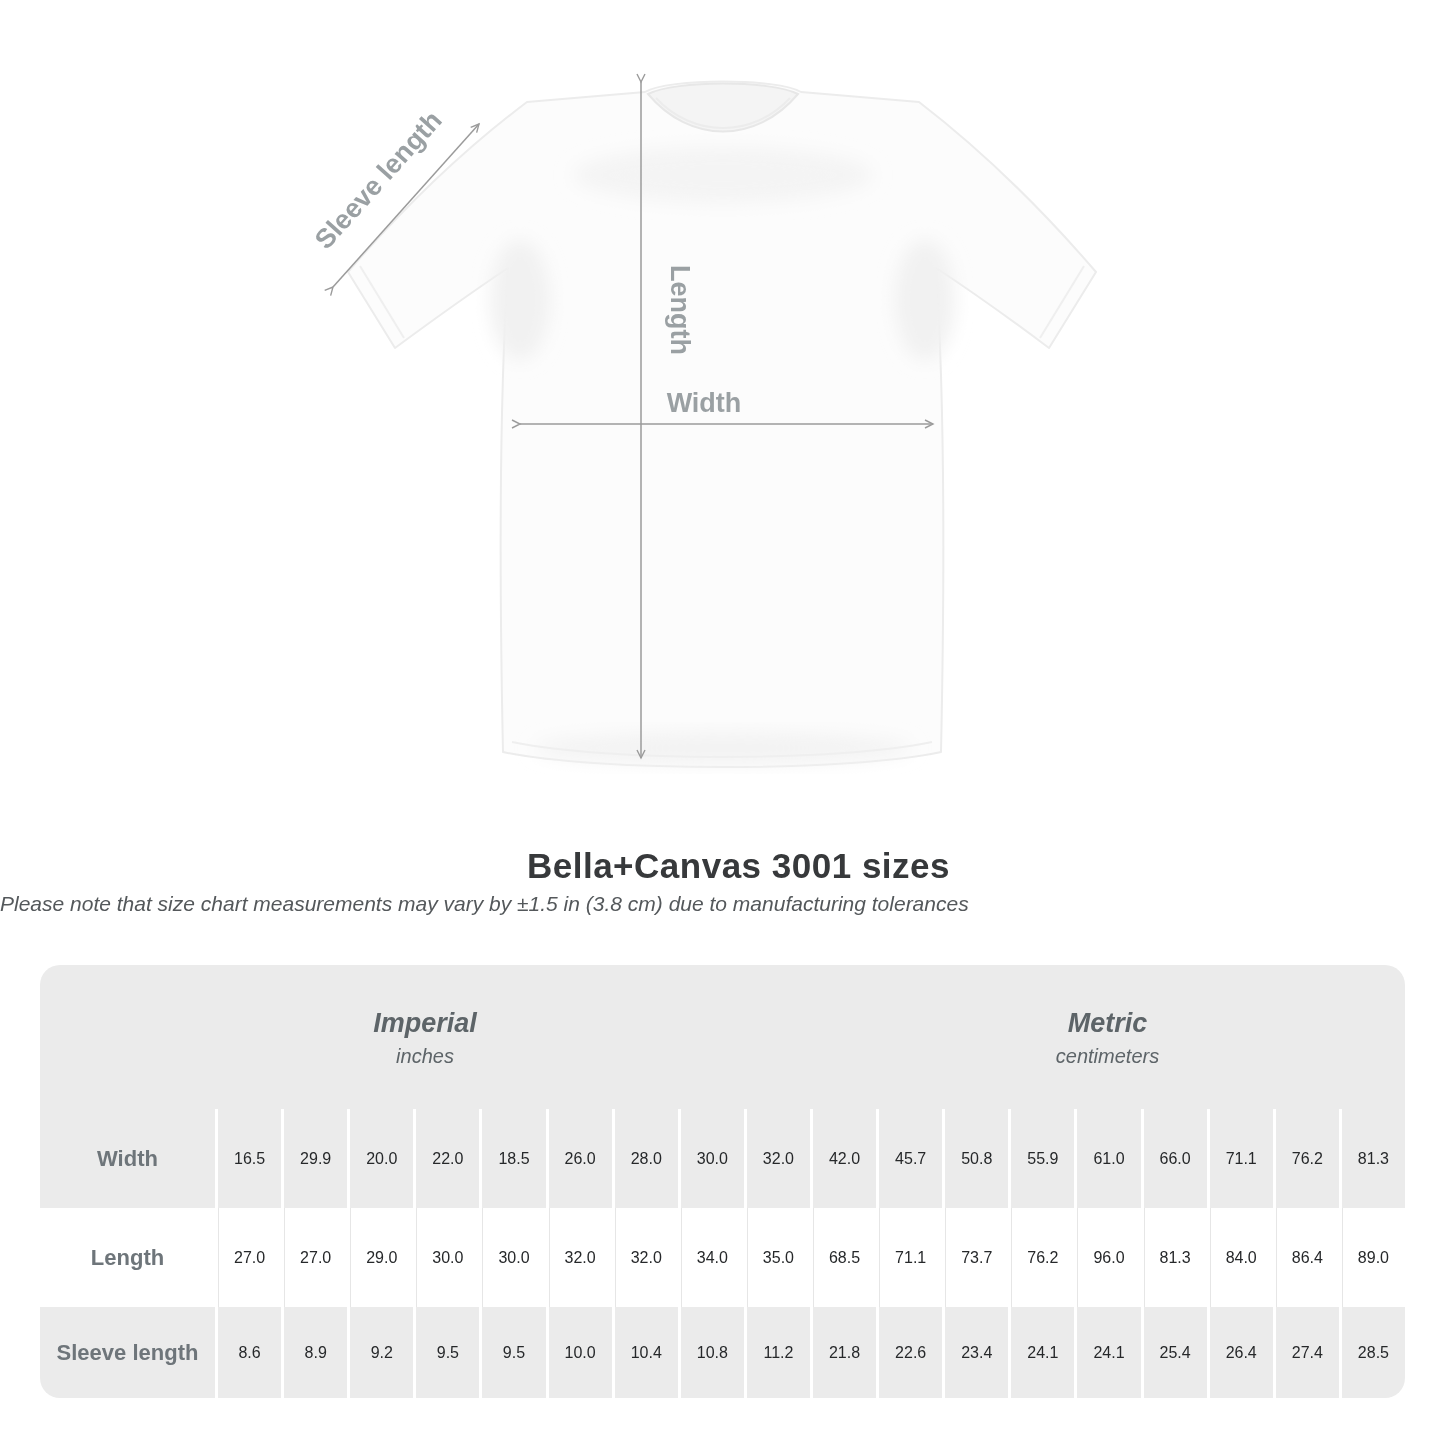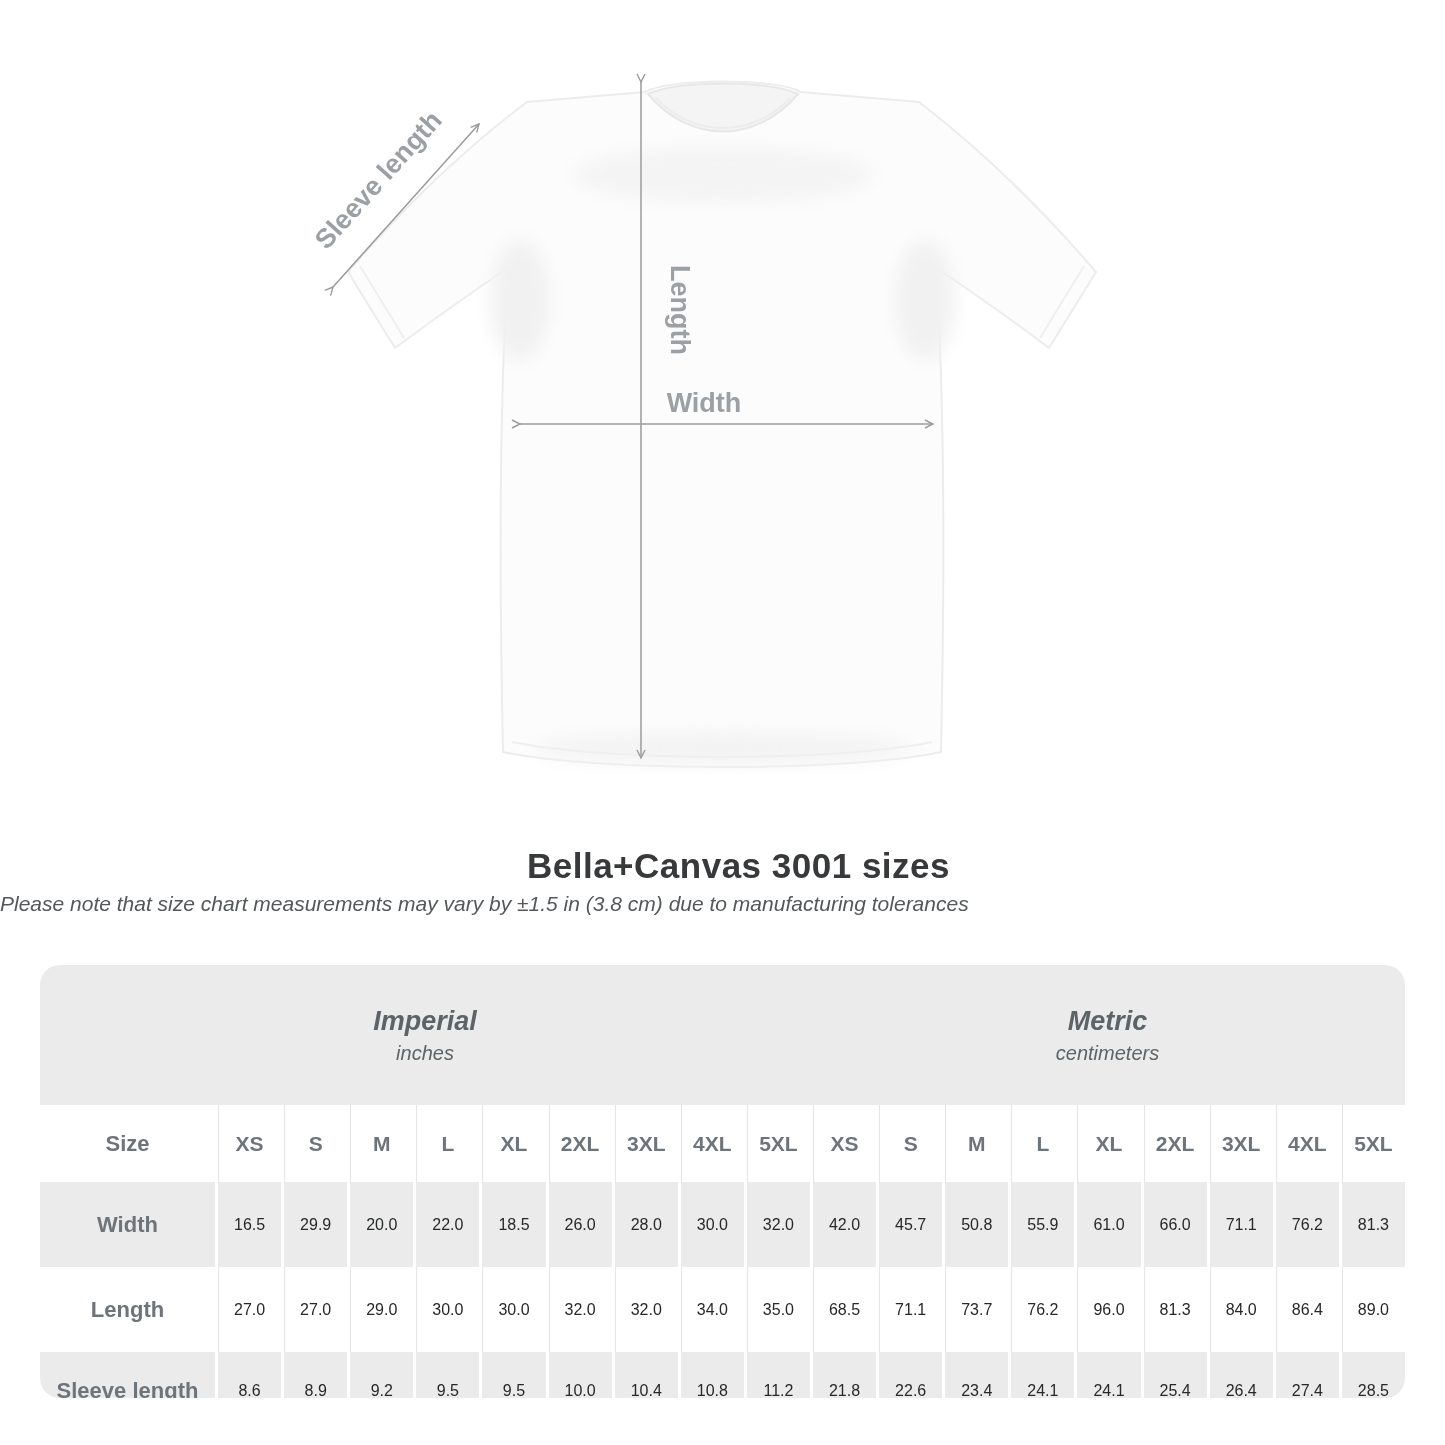--- a/index.html
+++ b/index.html
@@ -24,21 +24,21 @@
     position:absolute;top:965px;left:40px;width:1365px;height:433px;
     border-radius:20px;overflow:hidden;
   }
   table.sizes{
     width:100%;height:100%;border-collapse:separate;border-spacing:0;
     table-layout:fixed;
   }
   table.sizes col.lblcol{width:175px;}
   td{padding:0;text-align:center;vertical-align:middle;}
   tr.bandRow td{
-    background:#ebebeb;height:140px;color:#5d6468;
+    background:#ebebeb;height:124px;color:#5d6468;
   }
   .band-title{font-size:27px;font-weight:bold;font-style:italic;line-height:1.25;}
   .band-sub{font-size:20px;font-style:italic;margin-top:4px;}
   tr.rowWhite td{background:#ffffff;}
   tr.rowGray td{background:#ebebeb;}
   tr.sizeRow td{height:77px;}
   tr.dataRow td{height:85px;}
   tr.lastRow td{height:78px;}
   td.lbl{font-size:22px;font-weight:bold;color:#6e757a;}
   td.v{border-left:3px solid #ffffff;}
@@ -124,41 +124,20 @@
         <td colspan="10">
           <div class="band-title">Imperial</div>
           <div class="band-sub">inches</div>
         </td>
         <td colspan="9">
           <div class="band-title">Metric</div>
           <div class="band-sub">centimeters</div>
         </td>
       </tr>
 
-      <tr class="rowWhite sizeRow">
-        <td class="lbl">Size</td>
-        <td class="v sz">XS</td>
-        <td class="v sz">S</td>
-        <td class="v sz">M</td>
-        <td class="v sz">L</td>
-        <td class="v sz">XL</td>
-        <td class="v sz">2XL</td>
-        <td class="v sz">3XL</td>
-        <td class="v sz">4XL</td>
-        <td class="v sz">5XL</td>
-        <td class="v sz">XS</td>
-        <td class="v sz">S</td>
-        <td class="v sz">M</td>
-        <td class="v sz">L</td>
-        <td class="v sz">XL</td>
-        <td class="v sz">2XL</td>
-        <td class="v sz">3XL</td>
-        <td class="v sz">4XL</td>
-        <td class="v sz">5XL</td>
-      </tr>
 
       <tr class="rowGray dataRow">
         <td class="lbl">Width</td>
         <td class="v num">16.5</td>
         <td class="v num">29.9</td>
         <td class="v num">20.0</td>
         <td class="v num">22.0</td>
         <td class="v num">18.5</td>
         <td class="v num">26.0</td>
         <td class="v num">28.0</td>

